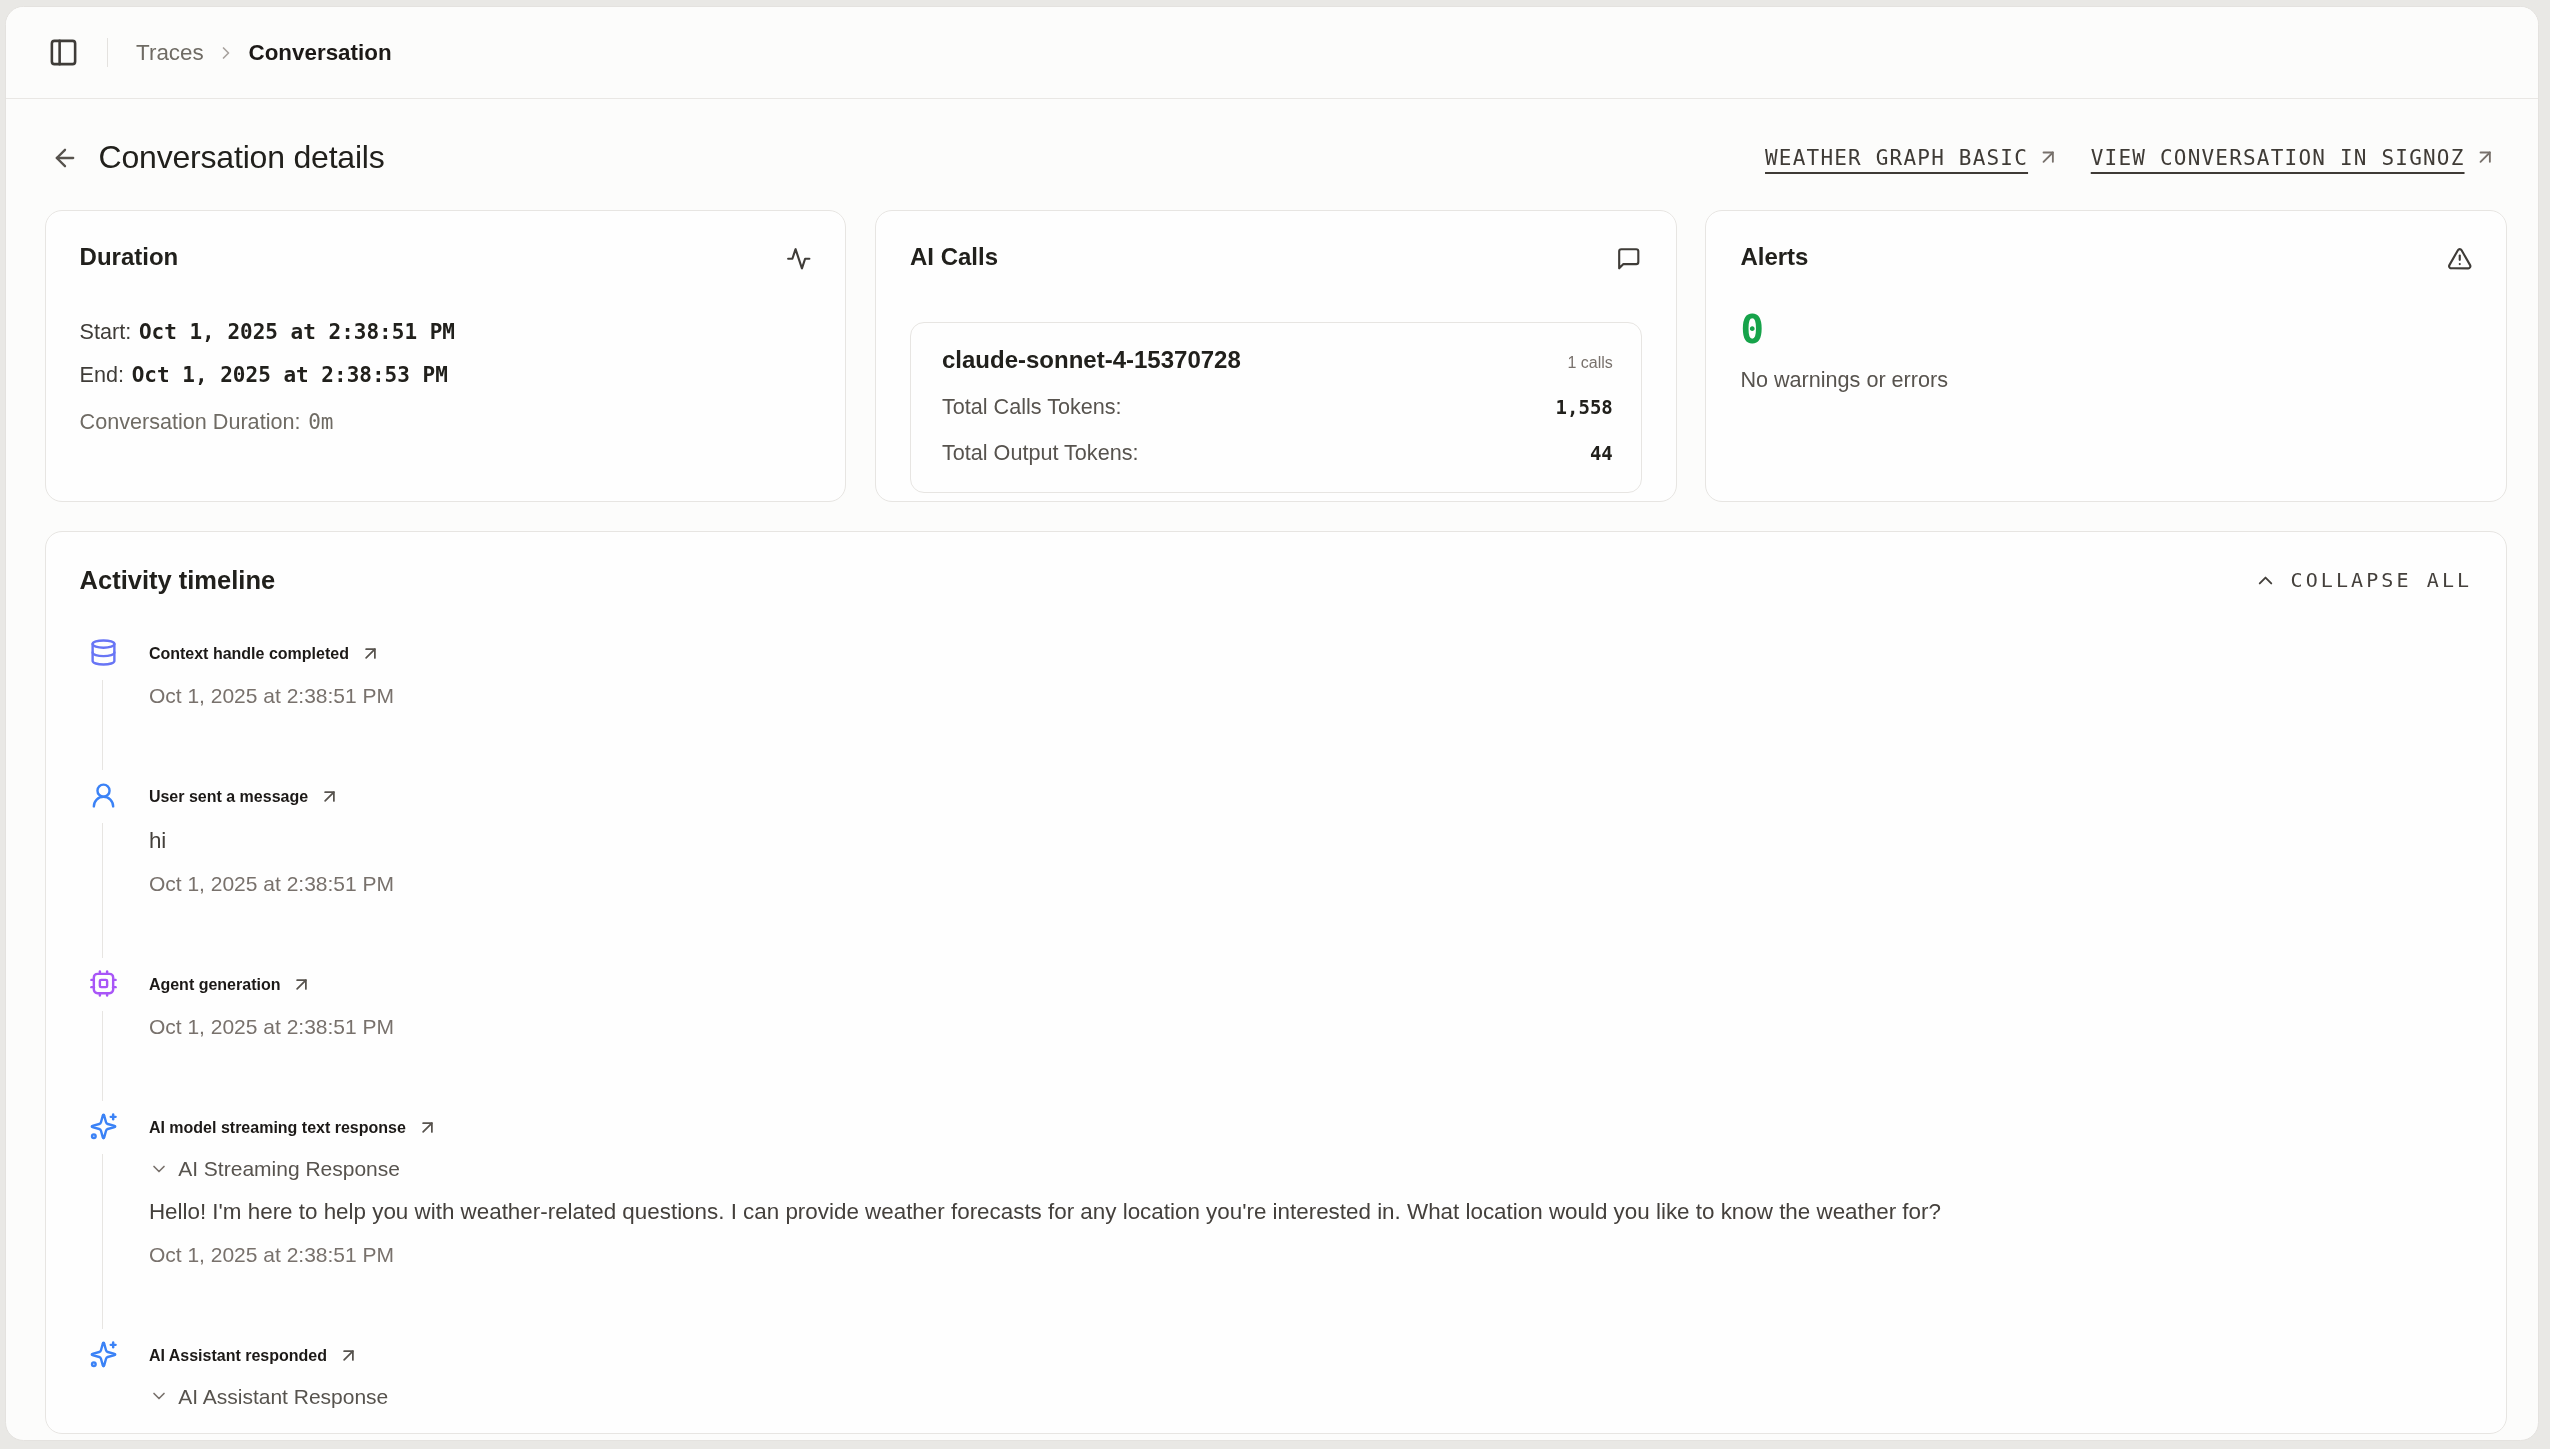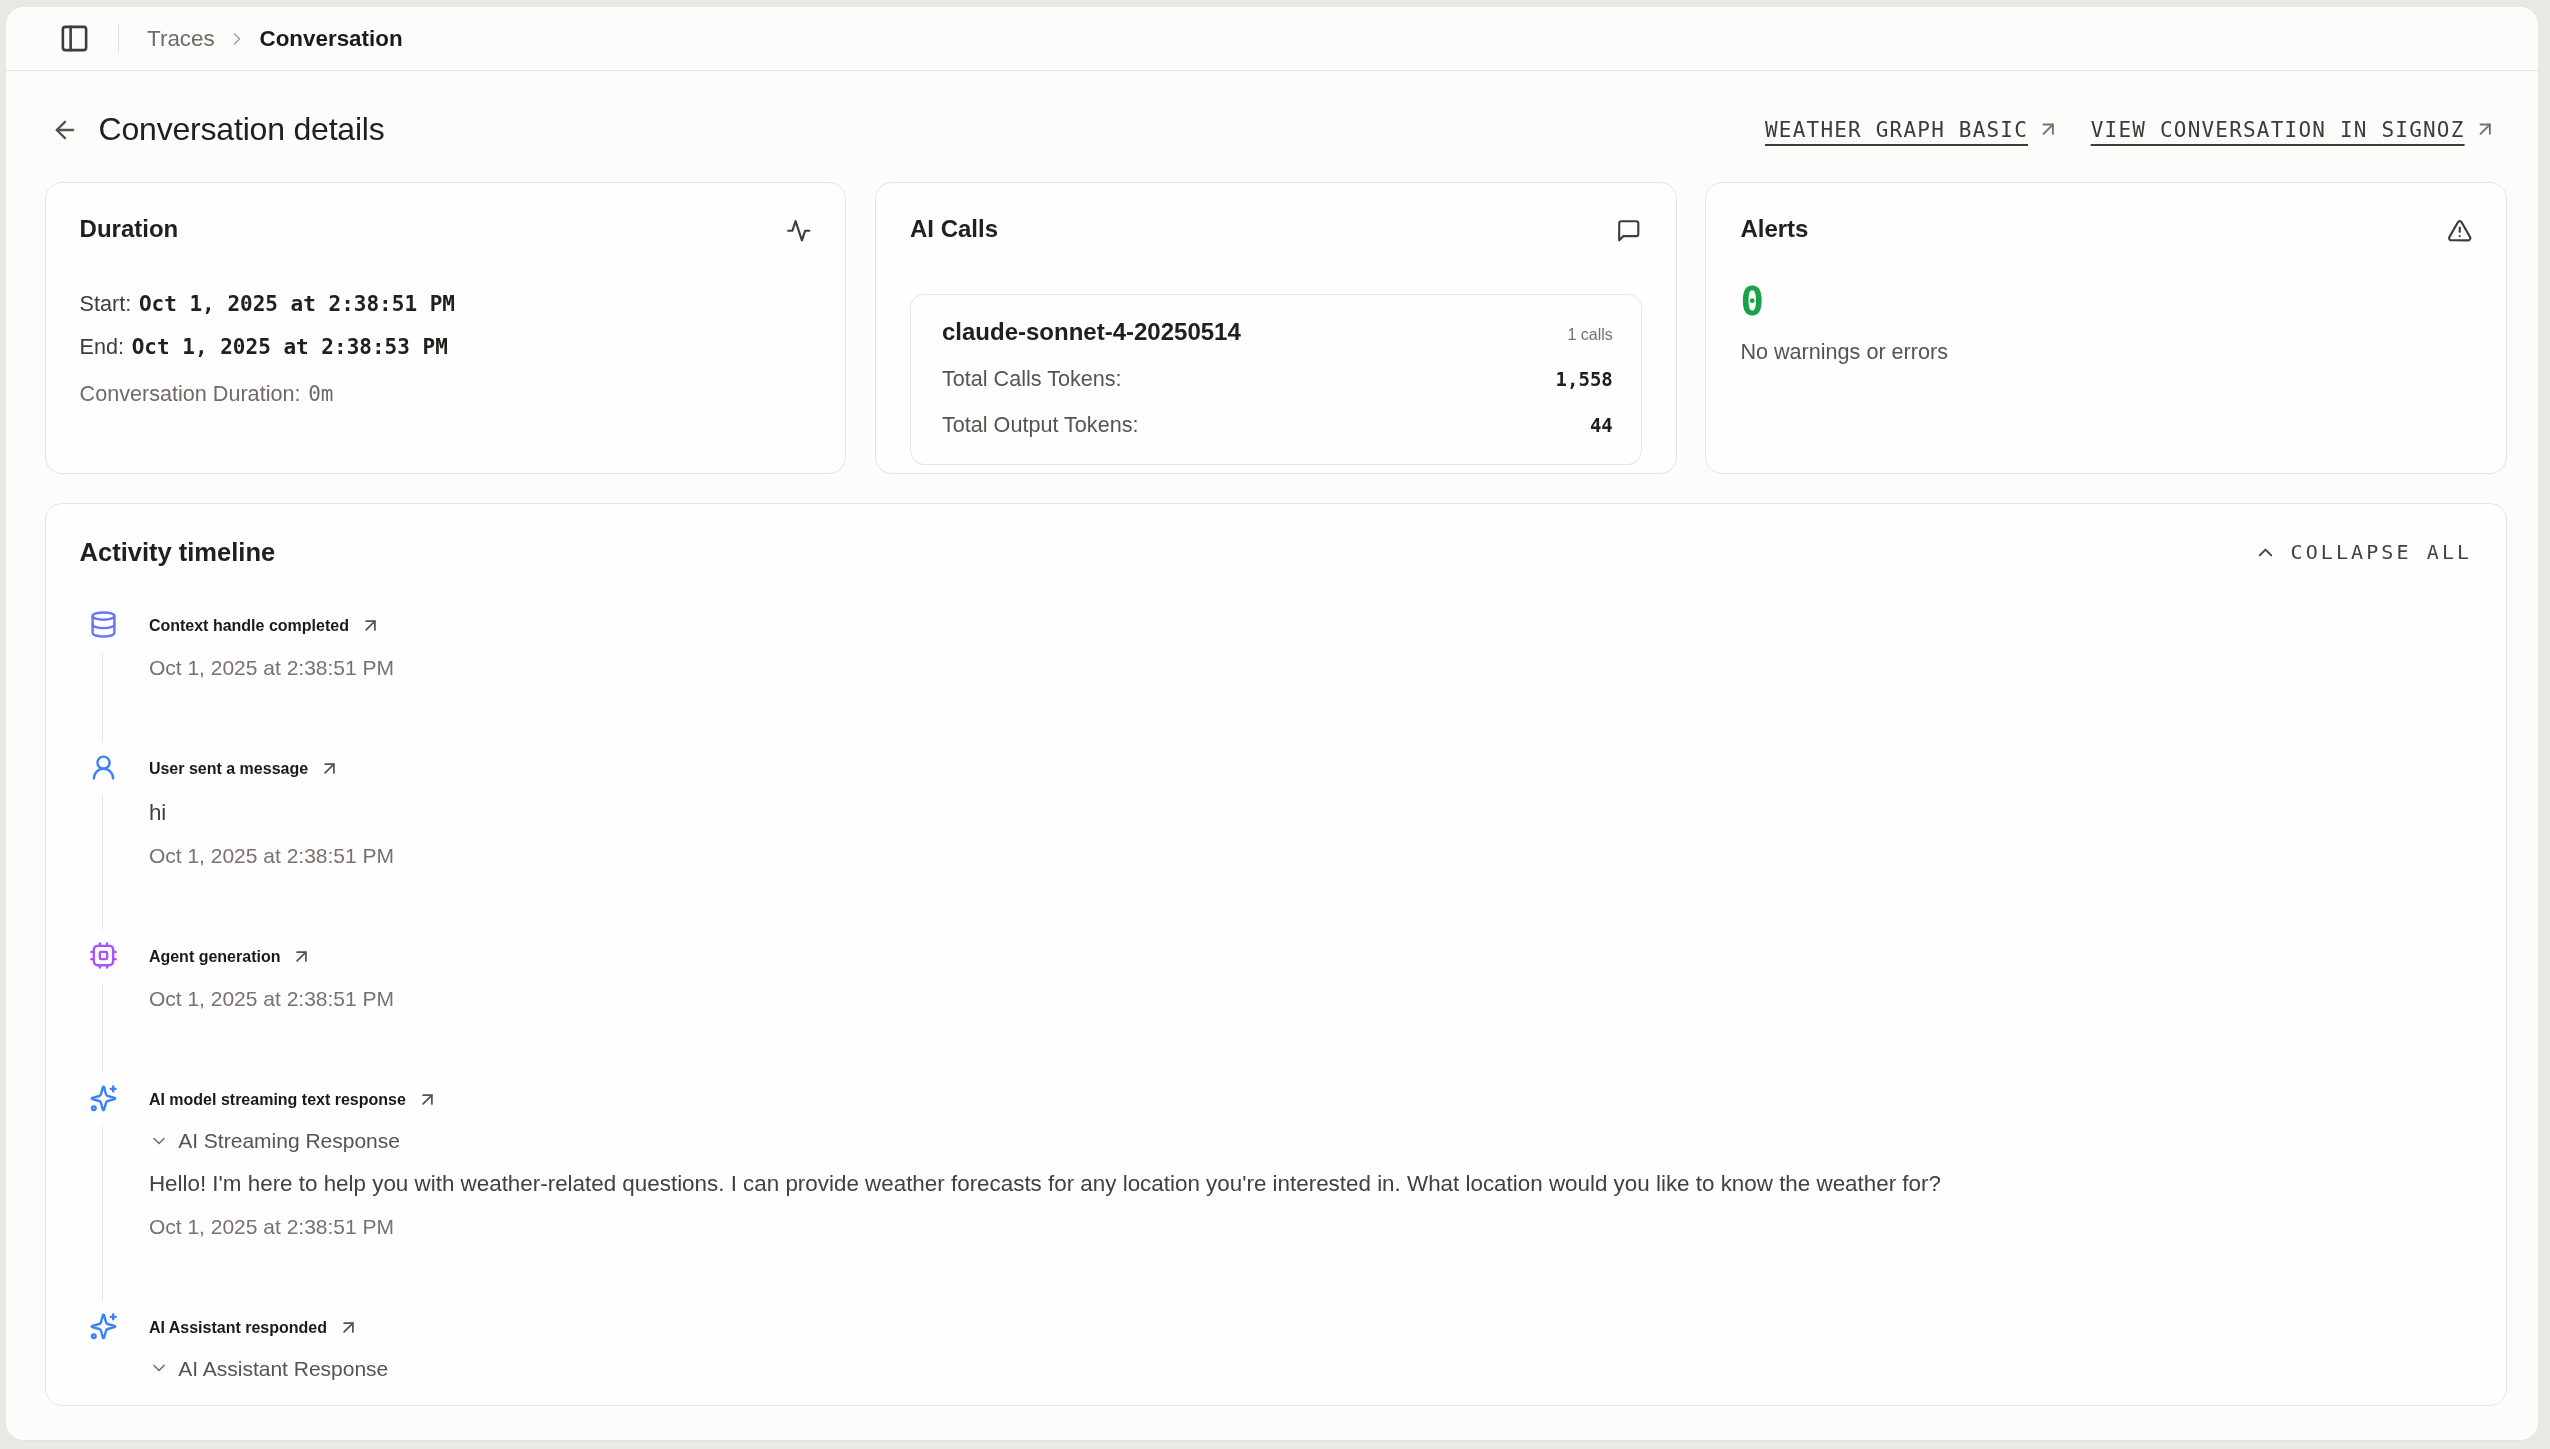--- a/index.html
+++ b/index.html
@@ -15,23 +15,23 @@
   .frame {
     position: absolute; left: 4.6px; top: 6.2px; right: 10.8px; bottom: 7.7px;
     background: #fcfcfb;
     border: 0.8px solid #e4e2df;
     border-radius: 18.5px;
     overflow: hidden;
   }
 
   
   .topbar {
-    height: 64px;
+    height: 92px;
     display: flex; align-items: center;
-    padding: 0 53px;
+    padding: 0 42px;
     border-bottom: 1.5px solid #e9e7e4;
     background: #fcfcfb;
   }
   .icon-btn {
     background: none; border: none; cursor: pointer;
     display: inline-flex; align-items: center; justify-content: center;
     color: #3f3c38; padding: 0;
   }
   .topbar .divider { width: 1.5px; height: 29px; background: #e4e2df; margin: 0 28px; }
   .breadcrumb { display: flex; align-items: center; gap: 12.4px; font-size: 22.4px; }
@@ -241,21 +241,21 @@
       <div class="card-head">
         <h2 class="card-title">AI Calls</h2>
         <span style="display:inline-flex">
           <svg width="25.5" height="25.5" viewBox="0 0 24 24" fill="none" stroke="currentColor" stroke-width="2" stroke-linecap="round" stroke-linejoin="round">
               <path d="M21 15a2 2 0 0 1-2 2H7l-4 4V5a2 2 0 0 1 2-2h14a2 2 0 0 1 2 2z"></path>
             </svg>
         </span>
       </div>
       <div class="model-card">
         <div class="model-row1">
-          <span class="model-name">claude-sonnet-4-20250514</span>
+          <span class="model-name">claude-sonnet-4-15370728</span>
           <span class="model-calls">1 calls</span>
         </div>
         <div class="tok-row">
           <span class="tok-label">Total Calls Tokens:</span>
           <span class="tok-value">1,558</span>
         </div>
         <div class="tok-row">
           <span class="tok-label">Total Output Tokens:</span>
           <span class="tok-value">44</span>
         </div>

